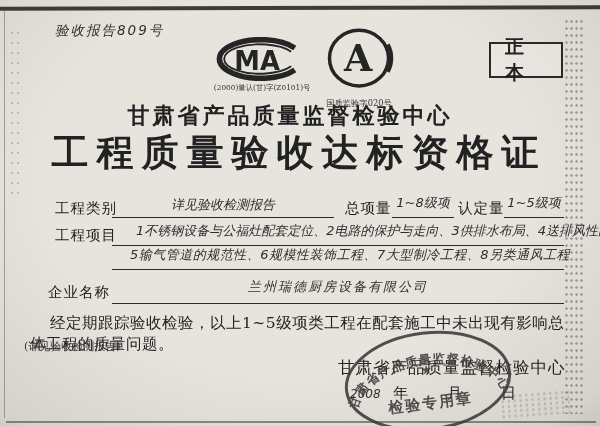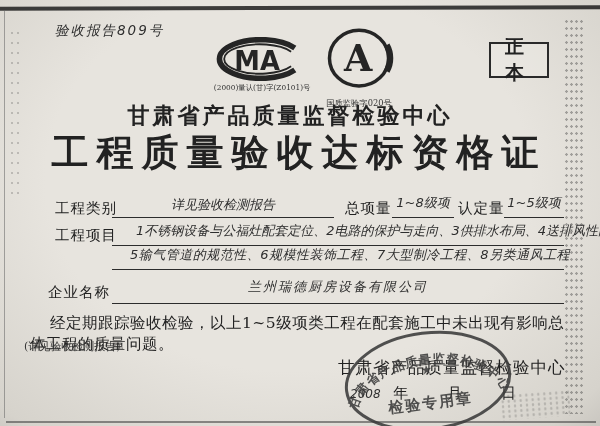--- a/index.html
+++ b/index.html
@@ -26,21 +26,21 @@
   .hand { font-family:"DejaVu Sans","Liberation Sans",sans-serif; font-style:italic; color:#2e2e2e; }
 
   .report-no { position:absolute; left:55px; top:22px; font-size:13.5px; letter-spacing:2px; }
 
   .cma { position:absolute; left:210px; top:36px; width:96px; text-align:center; }
   .cma svg { display:block; margin:0 auto; }
   .mark-caption { font-size:8px; color:#333; letter-spacing:0; white-space:nowrap; transform:scale(.92); }
   .cal { position:absolute; left:316px; top:26px; width:86px; text-align:center; }
   .cal .mark-caption { font-size:9px; margin-top:1px; }
 
-  .copy-box { position:absolute; left:489px; top:42px; width:60px; height:36px;
+  .copy-box { position:absolute; left:489px; top:42px; width:74px; height:36px;
     border:2px solid #2a2a2a; display:flex; align-items:center; justify-content:center;
     font-size:19px; font-weight:bold; letter-spacing:14px; padding-left:14px; background:rgba(240,238,233,.4); }
 
   .issuer { position:absolute; left:0; right:20px; top:101px; text-align:center;
     font-size:22px; font-weight:bold; letter-spacing:3px; }
   .cert-title { position:absolute; left:8px; right:10px; top:128px; text-align:center;
     font-size:37px; font-weight:bold; letter-spacing:8px; }
 
   .lbl { position:absolute; font-size:14.5px; letter-spacing:1px; white-space:nowrap; }
   .fill { position:absolute; border-bottom:1.6px solid #2c2c2c; text-align:center; white-space:nowrap; }

